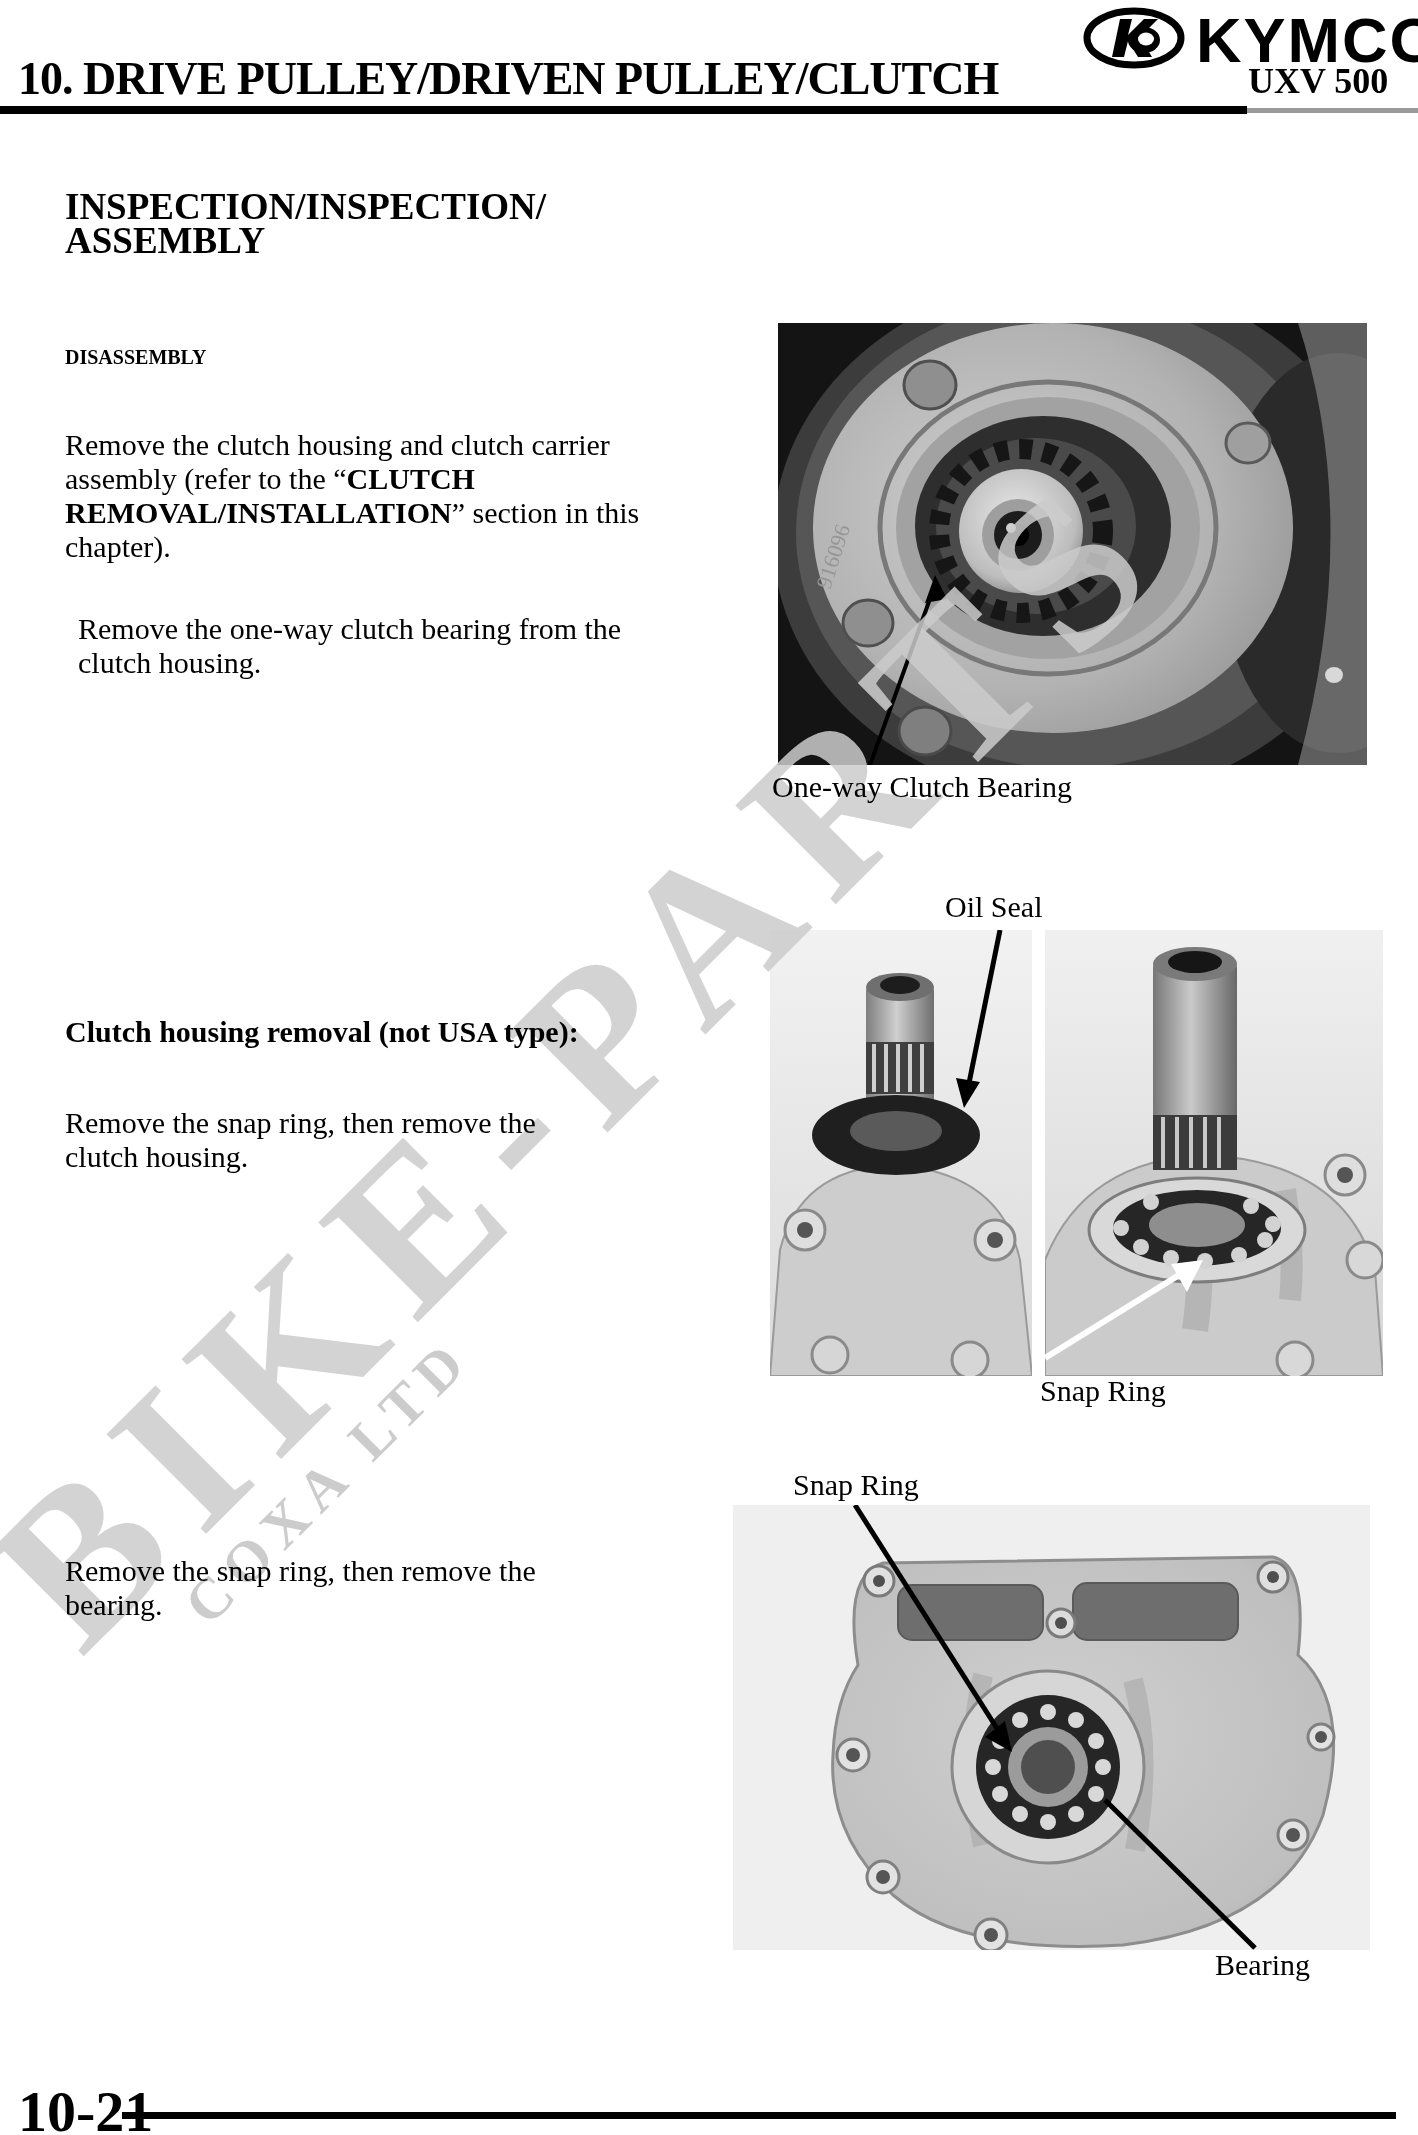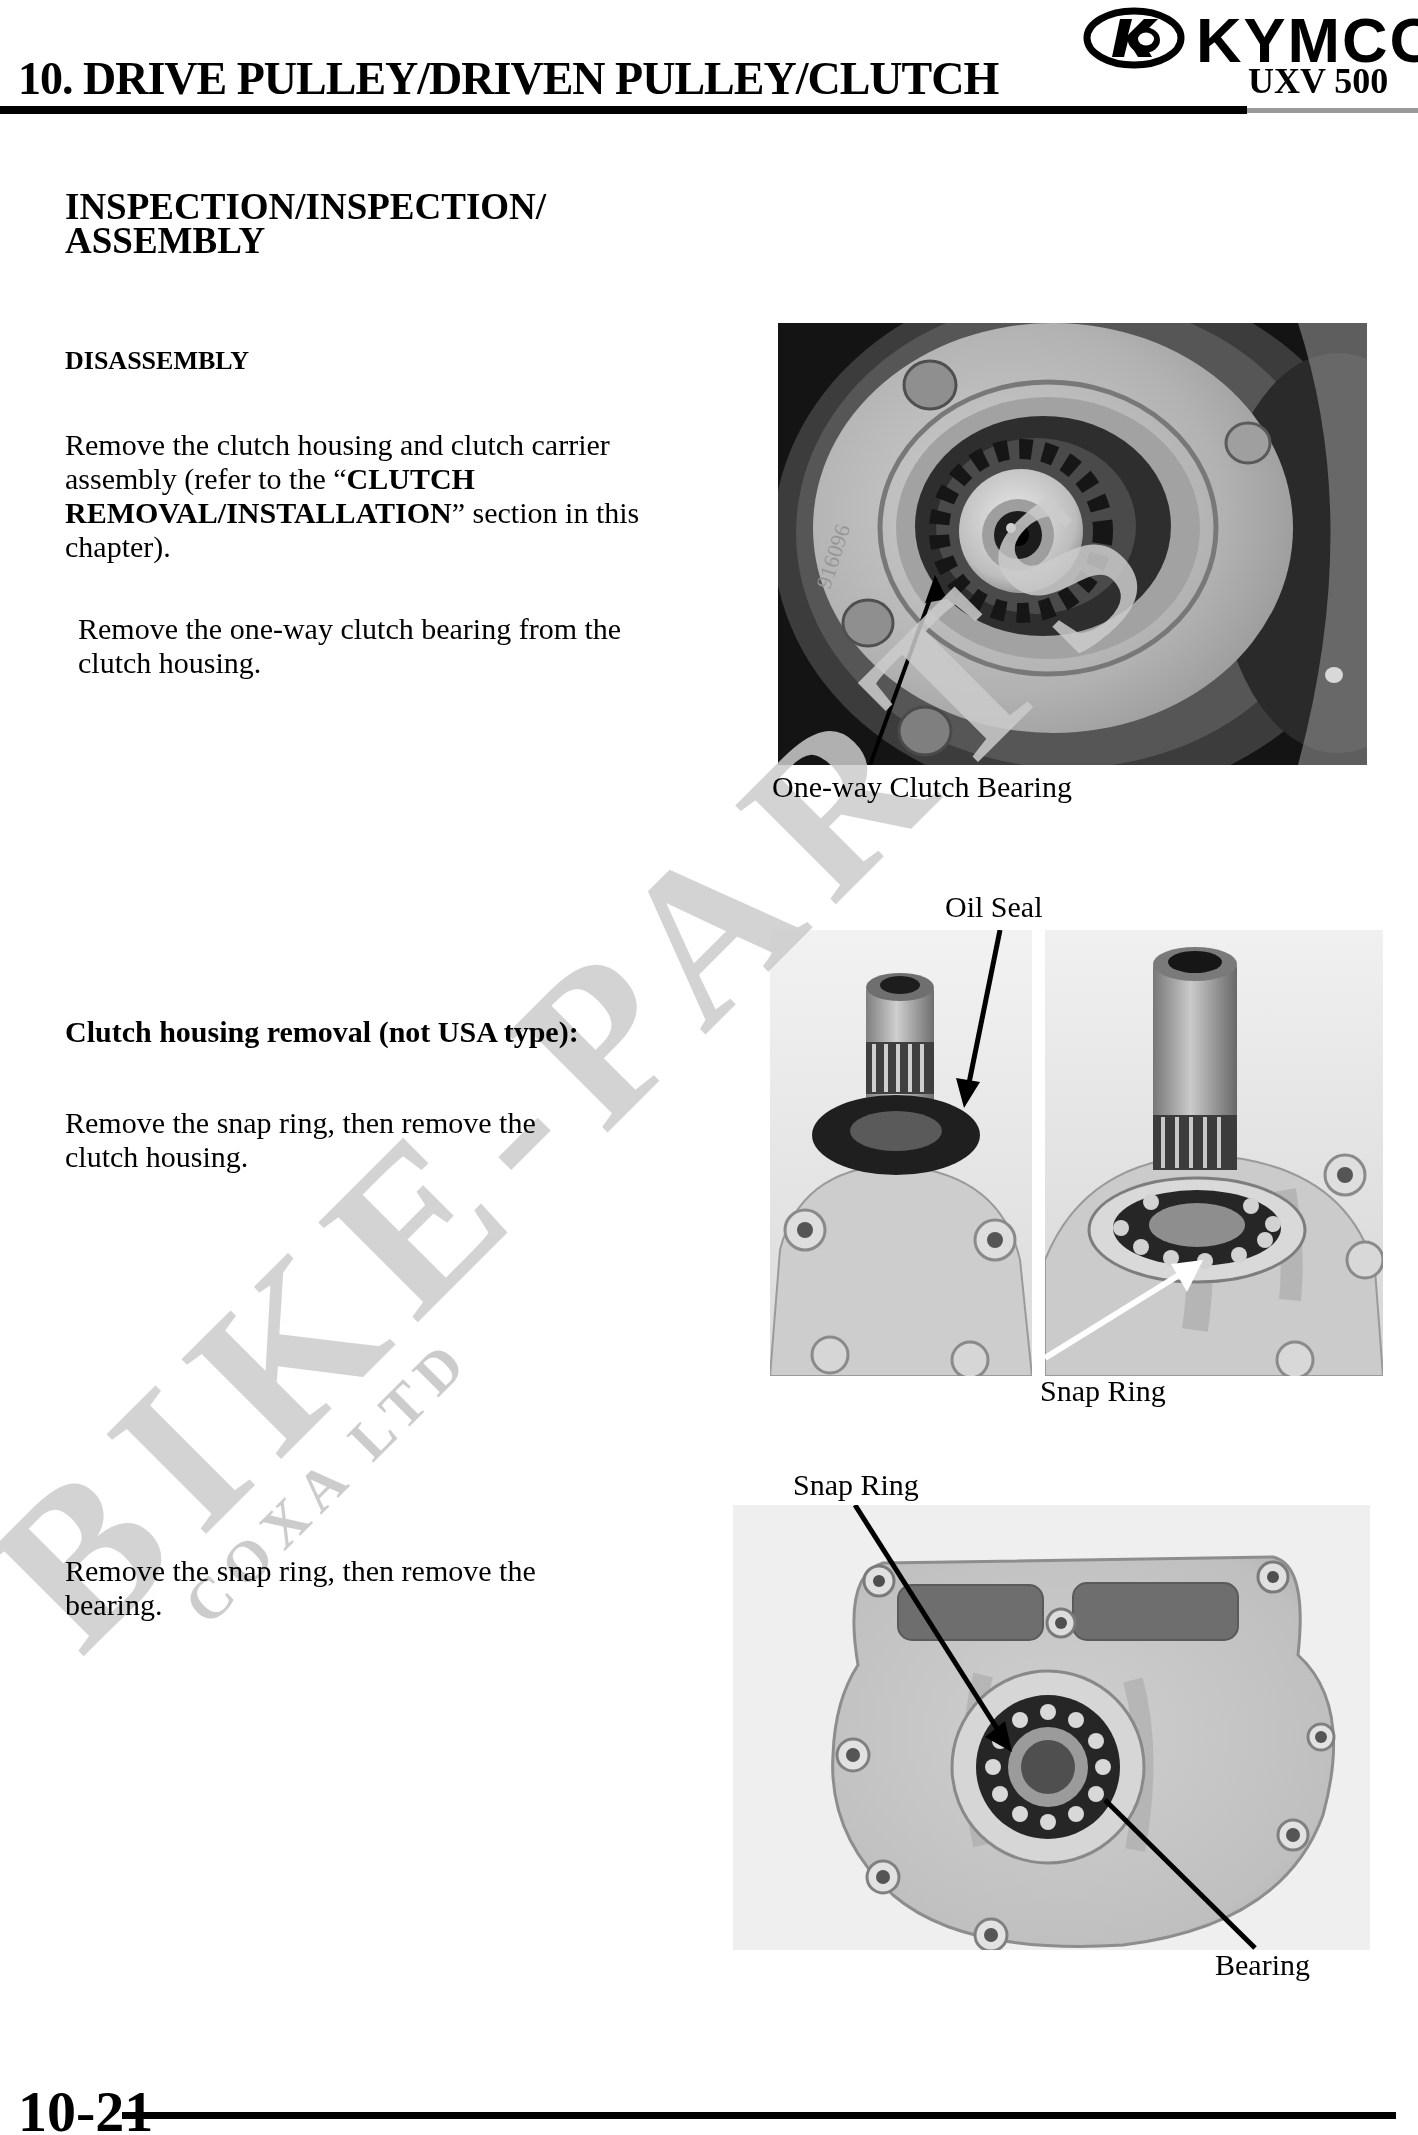--- a/index.html
+++ b/index.html
@@ -13,21 +13,21 @@
   
   .chapter-title{left:18px;top:52px;font-size:46px;font-weight:bold;letter-spacing:-1px;white-space:nowrap;text-align:right;}
   .rule-main{left:0;top:106px;width:1247px;height:8px;background:#000;}
   .rule-right{left:1247px;top:108px;width:171px;height:5px;background:#9a9a9a;}
   .brand-row{left:1082px;top:4px;display:flex;align-items:center;}
   .brand-text{font-family:"Liberation Sans",sans-serif;font-weight:bold;font-size:63px;letter-spacing:2px;}
   .model{left:1248px;top:60px;font-size:36px;font-weight:bold;white-space:nowrap;}
 
   
   .sec-title{left:65px;top:190px;font-size:37px;font-weight:bold;line-height:34px;}
-  .sub-title{left:65px;top:346px;font-size:26px;font-weight:bold;}
+  .sub-title{left:65px;top:346px;font-size:20px;font-weight:bold;}
   .para{font-size:30px;line-height:34px;}
   .p1{left:65px;top:428px;width:615px;}
   .p2{left:78px;top:612px;width:580px;}
   .sub2{left:65px;top:978px;font-size:30px;font-weight:bold;white-space:nowrap;margin-top:37px;}
   .p3{left:65px;top:1066px;width:580px;}
   .p4{left:65px;top:1106px;width:545px;}
   .p5{left:65px;top:1554px;width:545px;}
 
   
   .figlabel{font-size:30px;white-space:nowrap;}

